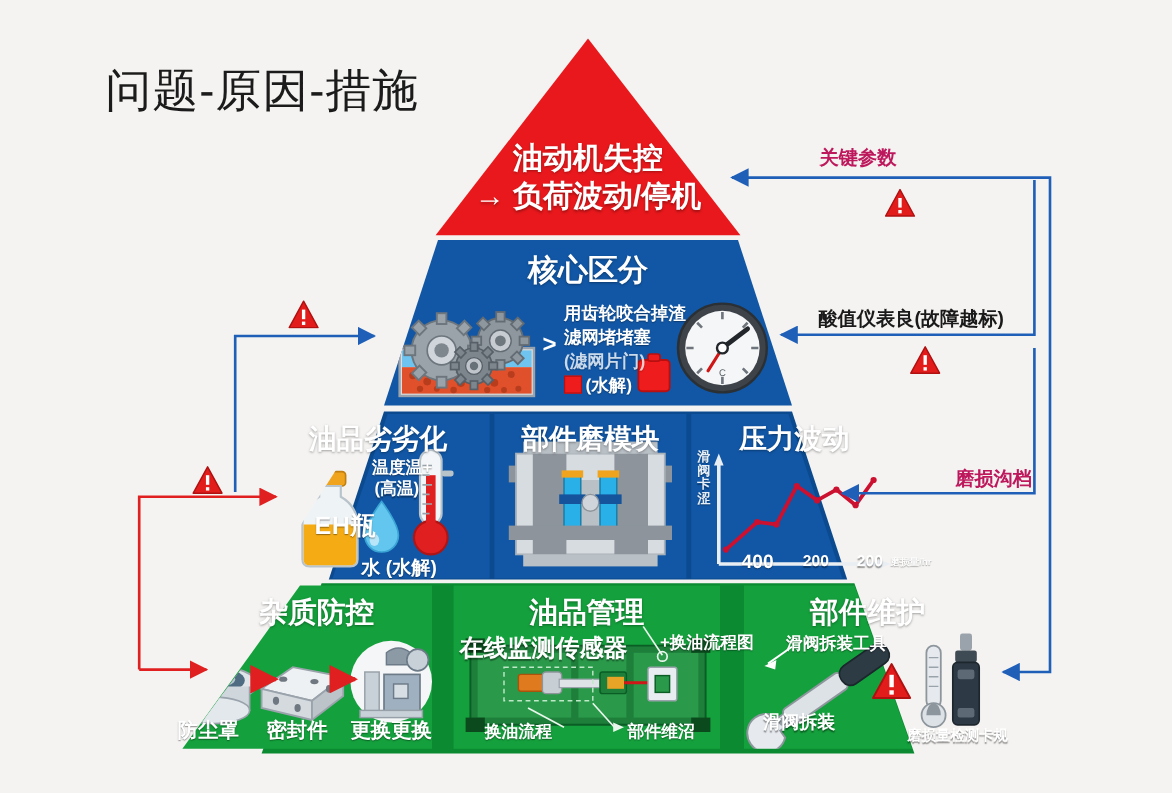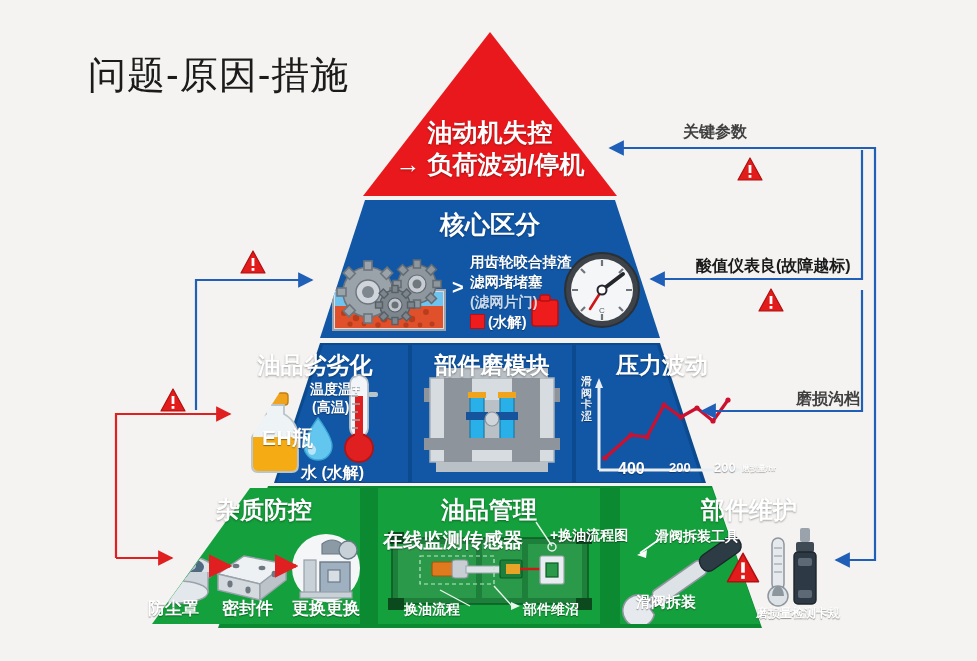--- a/index.html
+++ b/index.html
@@ -56,24 +56,24 @@
   #p3c { left: 576px; top: 350px; width: 172px; }
 
   .cap { position: absolute; color: #fff; font-weight: bold; z-index: 4;
          text-shadow: 0 1px 1px rgba(0,0,0,.4); white-space: nowrap; text-align: right; }
 
   
   .p4head { color: #fff; font-weight: bold; font-size: 24px; text-align: center;
             text-shadow: 0 1px 2px rgba(0,0,0,.35); white-space: nowrap; }
   #p4a { left: 168px; top: 494px; width: 192px; }
   #p4b { left: 378px; top: 494px; width: 222px; }
-  #p4c { left: 648px; top: 494px; width: 202px; }
+  #p4c { left: 622px; top: 494px; width: 202px; }
 
   .ann { position: absolute; font-weight: bold; white-space: nowrap; z-index: 5; }
-  .ann.red   { color: #404040; text-align: right; }
+  .ann.red   { color: #be185d; text-align: right; }
   .ann.black { color: #1a1a1a; }
 
   .warn { position: absolute; z-index: 7; }
 </style>
 </head>
 <body style="background: rgb(244, 243, 241);">
 
 <div id="stage">
 
   <div class="title">问题-原因-措施</div>
@@ -466,16 +466,16 @@
     <rect x="11.6" y="8" width="2.8" height="8" fill="#fff"></rect>
       <rect x="11.6" y="18" width="2.8" height="2.8" fill="#fff"></rect>
   </svg>
   <svg class="warn" style="left:726px; top:552px;" width="34" height="31" viewBox="0 0 26 24">
     <polygon points="13,1 25,23 1,23" fill="#e21b1b" stroke="#b01010" stroke-width="1.2" stroke-linejoin="round"></polygon>
     <rect x="11.6" y="8" width="2.8" height="8" fill="#fff"></rect>
       <rect x="11.6" y="18" width="2.8" height="2.8" fill="#fff"></rect>
   </svg>
 
   <div class="ann red" style="left:683px; top:122px; font-size:16px;">关键参数</div>
-  <div class="ann black" style="left:696px; top:256px; font-size:16px;">酸值仪表良(故障越标)</div>
+  <div class="ann black" style="left:682px; top:256px; font-size:16px;">酸值仪表良(故障越标)</div>
   <div class="ann red" style="left:796px; top:389px; font-size:16px;">磨损沟档</div>
 
 </div>
 
 </body></html>

